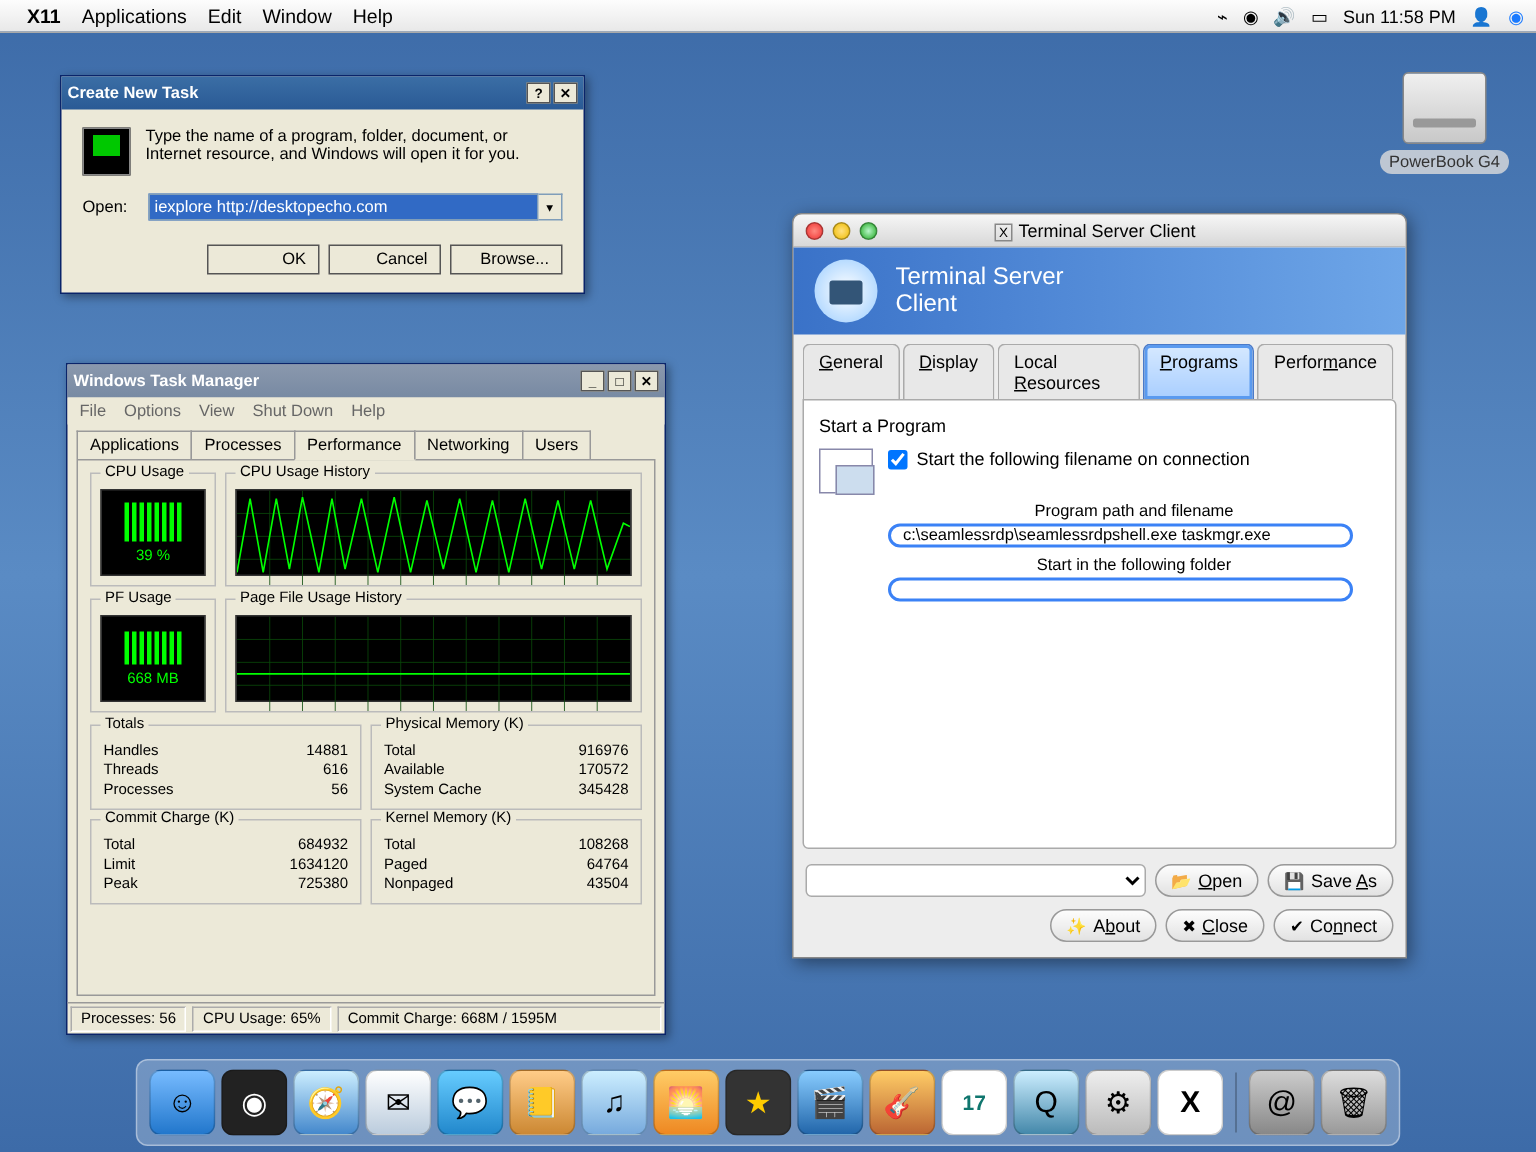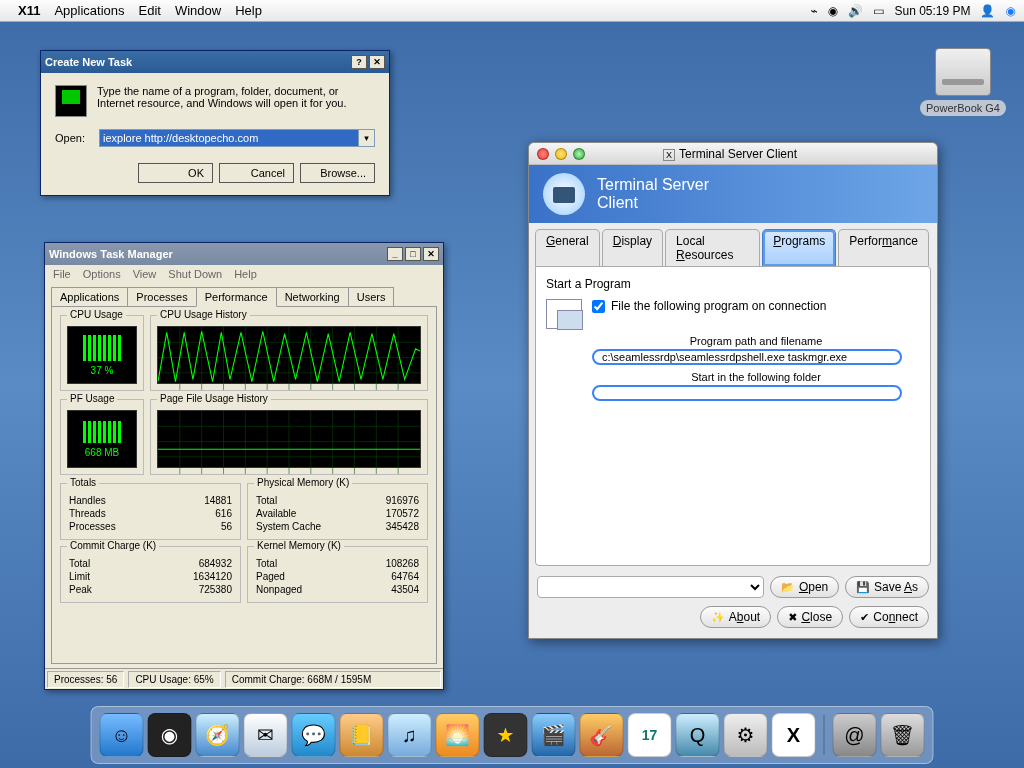--- a/index.html
+++ b/index.html
@@ -109,21 +109,21 @@
   <span class="app">X11</span>
   <span class="item">Applications</span>
   <span class="item">Edit</span>
   <span class="item">Window</span>
   <span class="item">Help</span>
   <div class="right">
     <span>⌁</span>
     <span>◉</span>
     <span>🔊</span>
     <span>▭</span>
-    <span>Sun 05:19 PM</span>
+    <span>Sun 11:58 PM</span>
     <span>👤</span>
     <span style="color:#1a7aff">◉</span>
   </div>
 </div>
 
 <div class="desktop-icon">
   <div class="hd"></div>
   <span class="label">PowerBook G4</span>
 </div>
 
@@ -184,21 +184,21 @@
           <div class="bars">
               <div style="height:26px"></div>
               <div style="height:26px"></div>
               <div style="height:26px"></div>
               <div style="height:26px"></div>
               <div style="height:26px"></div>
               <div style="height:26px"></div>
               <div style="height:26px"></div>
               <div style="height:26px"></div>
             </div>
-          <span>37 %</span>
+          <span>39 %</span>
         </div>
       </div>
       <div class="fieldset history">
         <span class="legend">CPU Usage History</span>
         <div class="screen">
           <svg class="wave" viewBox="0 0 240 58" preserveAspectRatio="none">
             <g stroke="#0a4a0a" stroke-width="0.5">
               <line x1="0" y1="14" x2="240" y2="14"></line>
                 <line x1="0" y1="28" x2="240" y2="28"></line>
                 <line x1="0" y1="42" x2="240" y2="42"></line>
@@ -357,21 +357,21 @@
     <div class="mac-tab active"><u>P</u>rograms</div>
     <div class="mac-tab">Perfor<u>m</u>ance</div>
   </div>
   <div class="tab-body">
     <div class="section-title">Start a Program</div>
     <div class="prog-row">
       <div class="prog-icon"></div>
       <div style="flex:1">
         <div class="check-row">
           <input type="checkbox" checked="" style="">
-          <span>File the following program on connection</span>
+          <span>Start the following filename on connection</span>
         </div>
       </div>
     </div>
     <div class="field-col">
       <label>Program path and filename</label>
       <input value="c:\seamlessrdp\seamlessrdpshell.exe taskmgr.exe" style="">
       <label>Start in the following folder</label>
       <input value="" style="">
     </div>
   </div>

